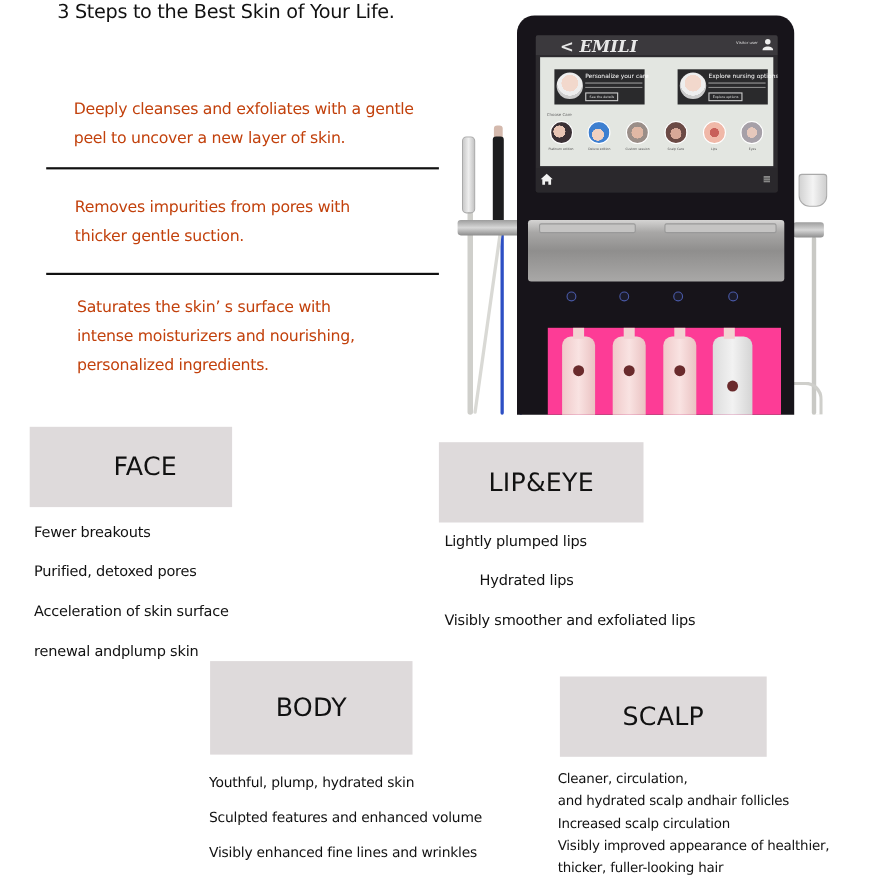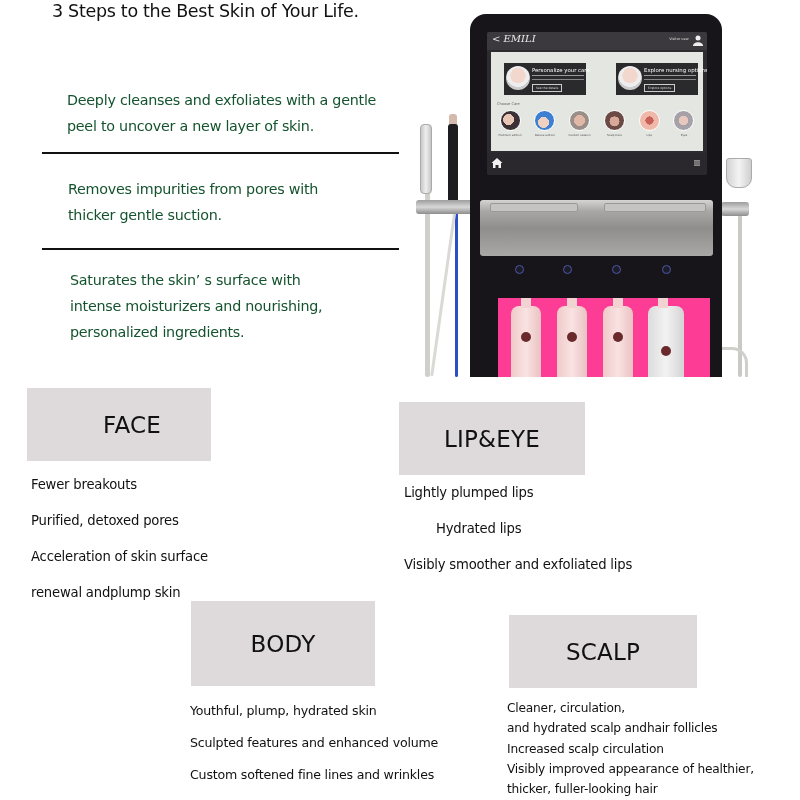--- a/index.html
+++ b/index.html
@@ -2,35 +2,35 @@
 <html><head>
   <meta charset="utf-8">
   <style>
     * { margin: 0; padding: 0; box-sizing: border-box; }
     html, body { width: 800px; height: 800px; background: #ffffff; overflow: hidden; }
     body { position: relative; font-family: "DejaVu Sans", "Liberation Sans", sans-serif; color: #111; }
     .abs { position: absolute; }
 
     .title { left: 52px; top: 1px; font-size: 17.5px; letter-spacing: -0.3px; color: #111; white-space: nowrap; }
 
-    .step { font-size: 14.3px; line-height: 26px; color: #14532d; letter-spacing: -0.25px; }
+    .step { font-size: 14.3px; line-height: 26px; color: #c2410c; letter-spacing: -0.25px; }
     .step span { display: block; white-space: nowrap; }
     .rule { left: 42px; width: 357px; height: 1.5px; background: #111; }
 
     .cat-box { background: #dedadb; display: flex; align-items: center; justify-content: center; }
     .cat-label { font-size: 23px; color: #111; letter-spacing: 0.2px; }
 
     .benefit { font-size: 13.2px; color: #111; white-space: nowrap; letter-spacing: -0.2px; }
 
     
     .machine { left: 415px; top: 12px; width: 345px; height: 365px; }
     .cabinet { position: absolute; left: 55px; top: 2px; width: 252px; height: 363px; background: #17141a; border-radius: 16px 16px 0 0; }
     .screen { position: absolute; left: 72px; top: 20px; width: 220px; height: 143px; background: #2d2b2f; border-radius: 2px; overflow: hidden; }
     .scr-top { position: absolute; left: 0; top: 0; width: 220px; height: 18px; background: #3b393d; }
-    .scr-brand { position: absolute; left: 5px; top: 1px; font-family: "DejaVu Serif", serif; font-style: italic; font-size: 10px; color: #e8e8e8; }
+    .scr-brand { position: absolute; left: 22px; top: 1px; font-family: "DejaVu Serif", serif; font-style: italic; font-size: 15px; color: #e8e8e8; font-weight: bold; }
     .scr-user { position: absolute; right: 18px; top: 5px; font-size: 3.5px; color: #ddd; }
     .scr-usericon { position: absolute; right: 4px; top: 3px; width: 10px; height: 11px; }
     .scr-body { position: absolute; left: 4px; top: 20px; width: 212px; height: 99px; background: #e3e6e1; }
     .scr-card { position: absolute; top: 11px; width: 82px; height: 32px; background: #2a2a2c; }
     .scr-card .face { position: absolute; left: 2px; top: 3px; width: 24px; height: 24px; border-radius: 50%; background: radial-gradient(circle at 50% 40%, #f2d8cc 0 40%, #eee 41% 60%, #ccc 61%); }
     .scr-card .h { position: absolute; left: 28px; top: 4px; font-size: 5.4px; color: #fff; white-space: nowrap; }
     .scr-card .d { position: absolute; left: 28px; top: 12px; width: 52px; height: 5px; border-top: 1px solid #999; border-bottom: 1px solid #888; }
     .scr-card .b { position: absolute; left: 28px; top: 21px; font-size: 3px; color: #ddd; border: 0.5px solid #ccc; padding: 1px 3px; white-space: nowrap; }
     .scr-choose { position: absolute; left: 6px; top: 50px; font-size: 3.6px; color: #666; }
     .scr-icons { position: absolute; left: 6px; top: 58px; width: 200px; height: 34px; display: flex; justify-content: space-between; }
@@ -200,21 +200,21 @@
 </div>
 <div class="abs benefit" style="left:404px; top:485px;">Lightly plumped lips</div>
 <div class="abs benefit" style="left:404px; top:521px;margin-left:32px;">Hydrated lips</div>
 <div class="abs benefit" style="left:404px; top:557px;">Visibly smoother and exfoliated lips</div>
 
 <div class="abs cat-box" style="left:191px; top:601px; width:184px; height:85px;">
   <span class="cat-label">BODY</span>
 </div>
 <div class="abs benefit" style="left:190px; top:703px; font-size:12.6px;">Youthful, plump, hydrated skin</div>
 <div class="abs benefit" style="left:190px; top:735px; font-size:12.6px;">Sculpted features and enhanced volume</div>
-<div class="abs benefit" style="left:190px; top:767px; font-size:12.6px;">Custom softened fine lines and wrinkles</div>
+<div class="abs benefit" style="left:190px; top:767px; font-size:12.6px;">Visibly enhanced fine lines and wrinkles</div>
 
 <div class="abs cat-box" style="left:509px; top:615px; width:188px; height:73px;">
   <span class="cat-label">SCALP</span>
 </div>
 <div class="abs benefit" style="left:507px; top:701px; font-size:12.2px;">Cleaner, circulation,</div>
 <div class="abs benefit" style="left:507px; top:721px; font-size:12.2px;">and hydrated scalp andhair follicles</div>
 <div class="abs benefit" style="left:507px; top:742px; font-size:12.2px;">Increased scalp circulation</div>
 <div class="abs benefit" style="left:507px; top:762px; font-size:12.2px;">Visibly improved appearance of healthier,</div>
 <div class="abs benefit" style="left:507px; top:782px; font-size:12.2px;">thicker, fuller-looking hair</div>
 

